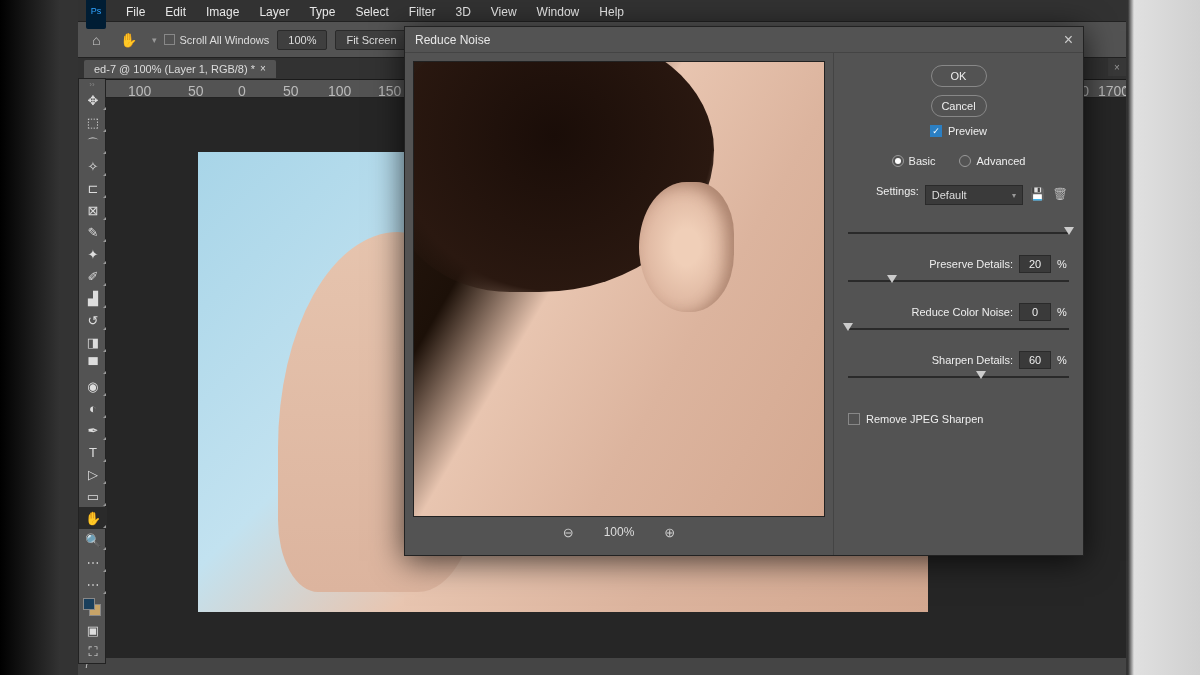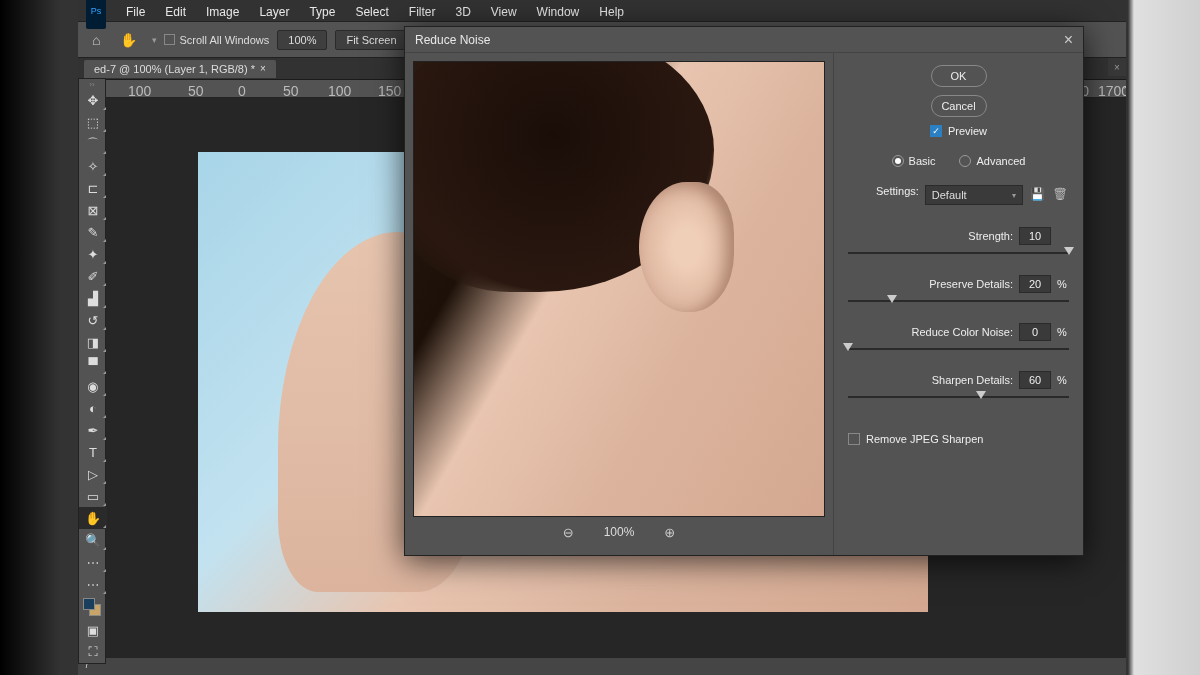--- a/index.html
+++ b/index.html
@@ -208,25 +208,20 @@
             <span class="sel-arrow">▾</span>
         </div>
         <div class="preset-icons">
           <span class="preset-icon">💾</span>
           <span class="preset-icon">🗑</span>
         </div>
       </div>
 
       <div id="sliders">
           <div class="slider-group">
-    <div class="slider-row">
-      <span>Strength:</span>
-      <span class="num-field">10</span>
-      <span class="pct"></span>
-    </div>
     <div class="slider-track">
       <div class="slider-thumb" style="left:100%"></div>
     </div>
           </div>
           <div class="slider-group">
     <div class="slider-row">
       <span>Preserve Details:</span>
       <span class="num-field">20</span>
       <span class="pct">%</span>
     </div>

